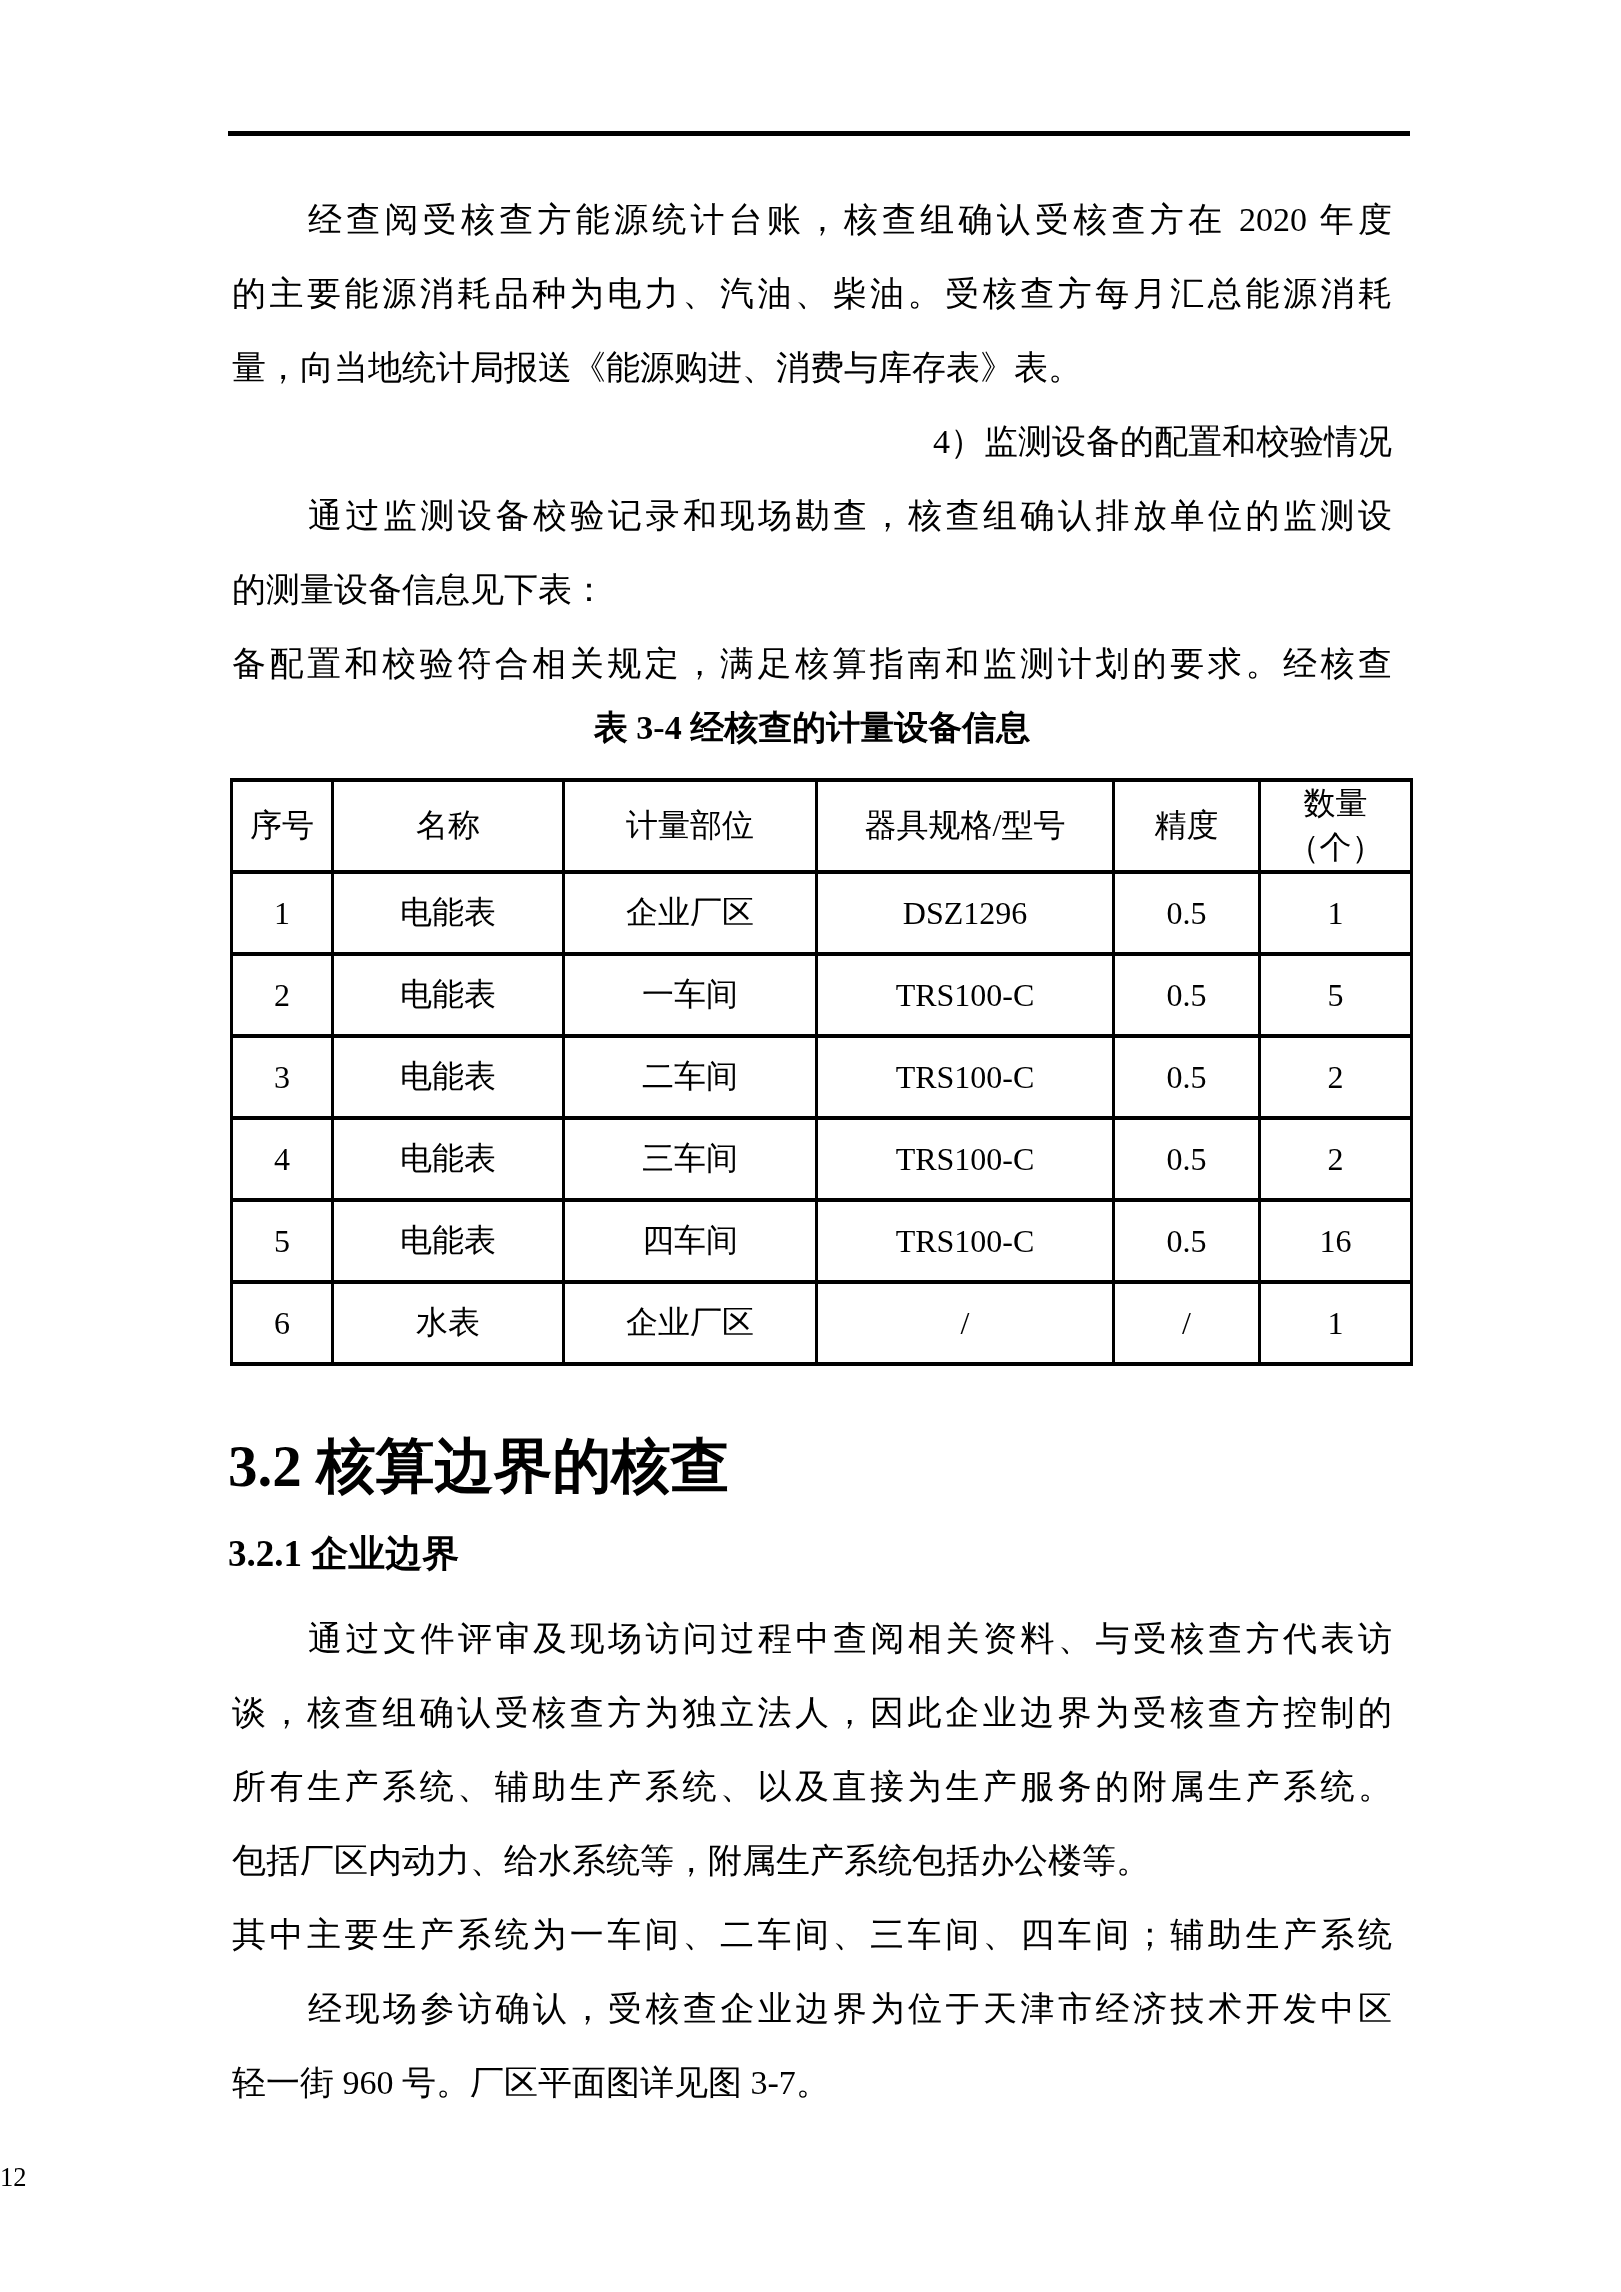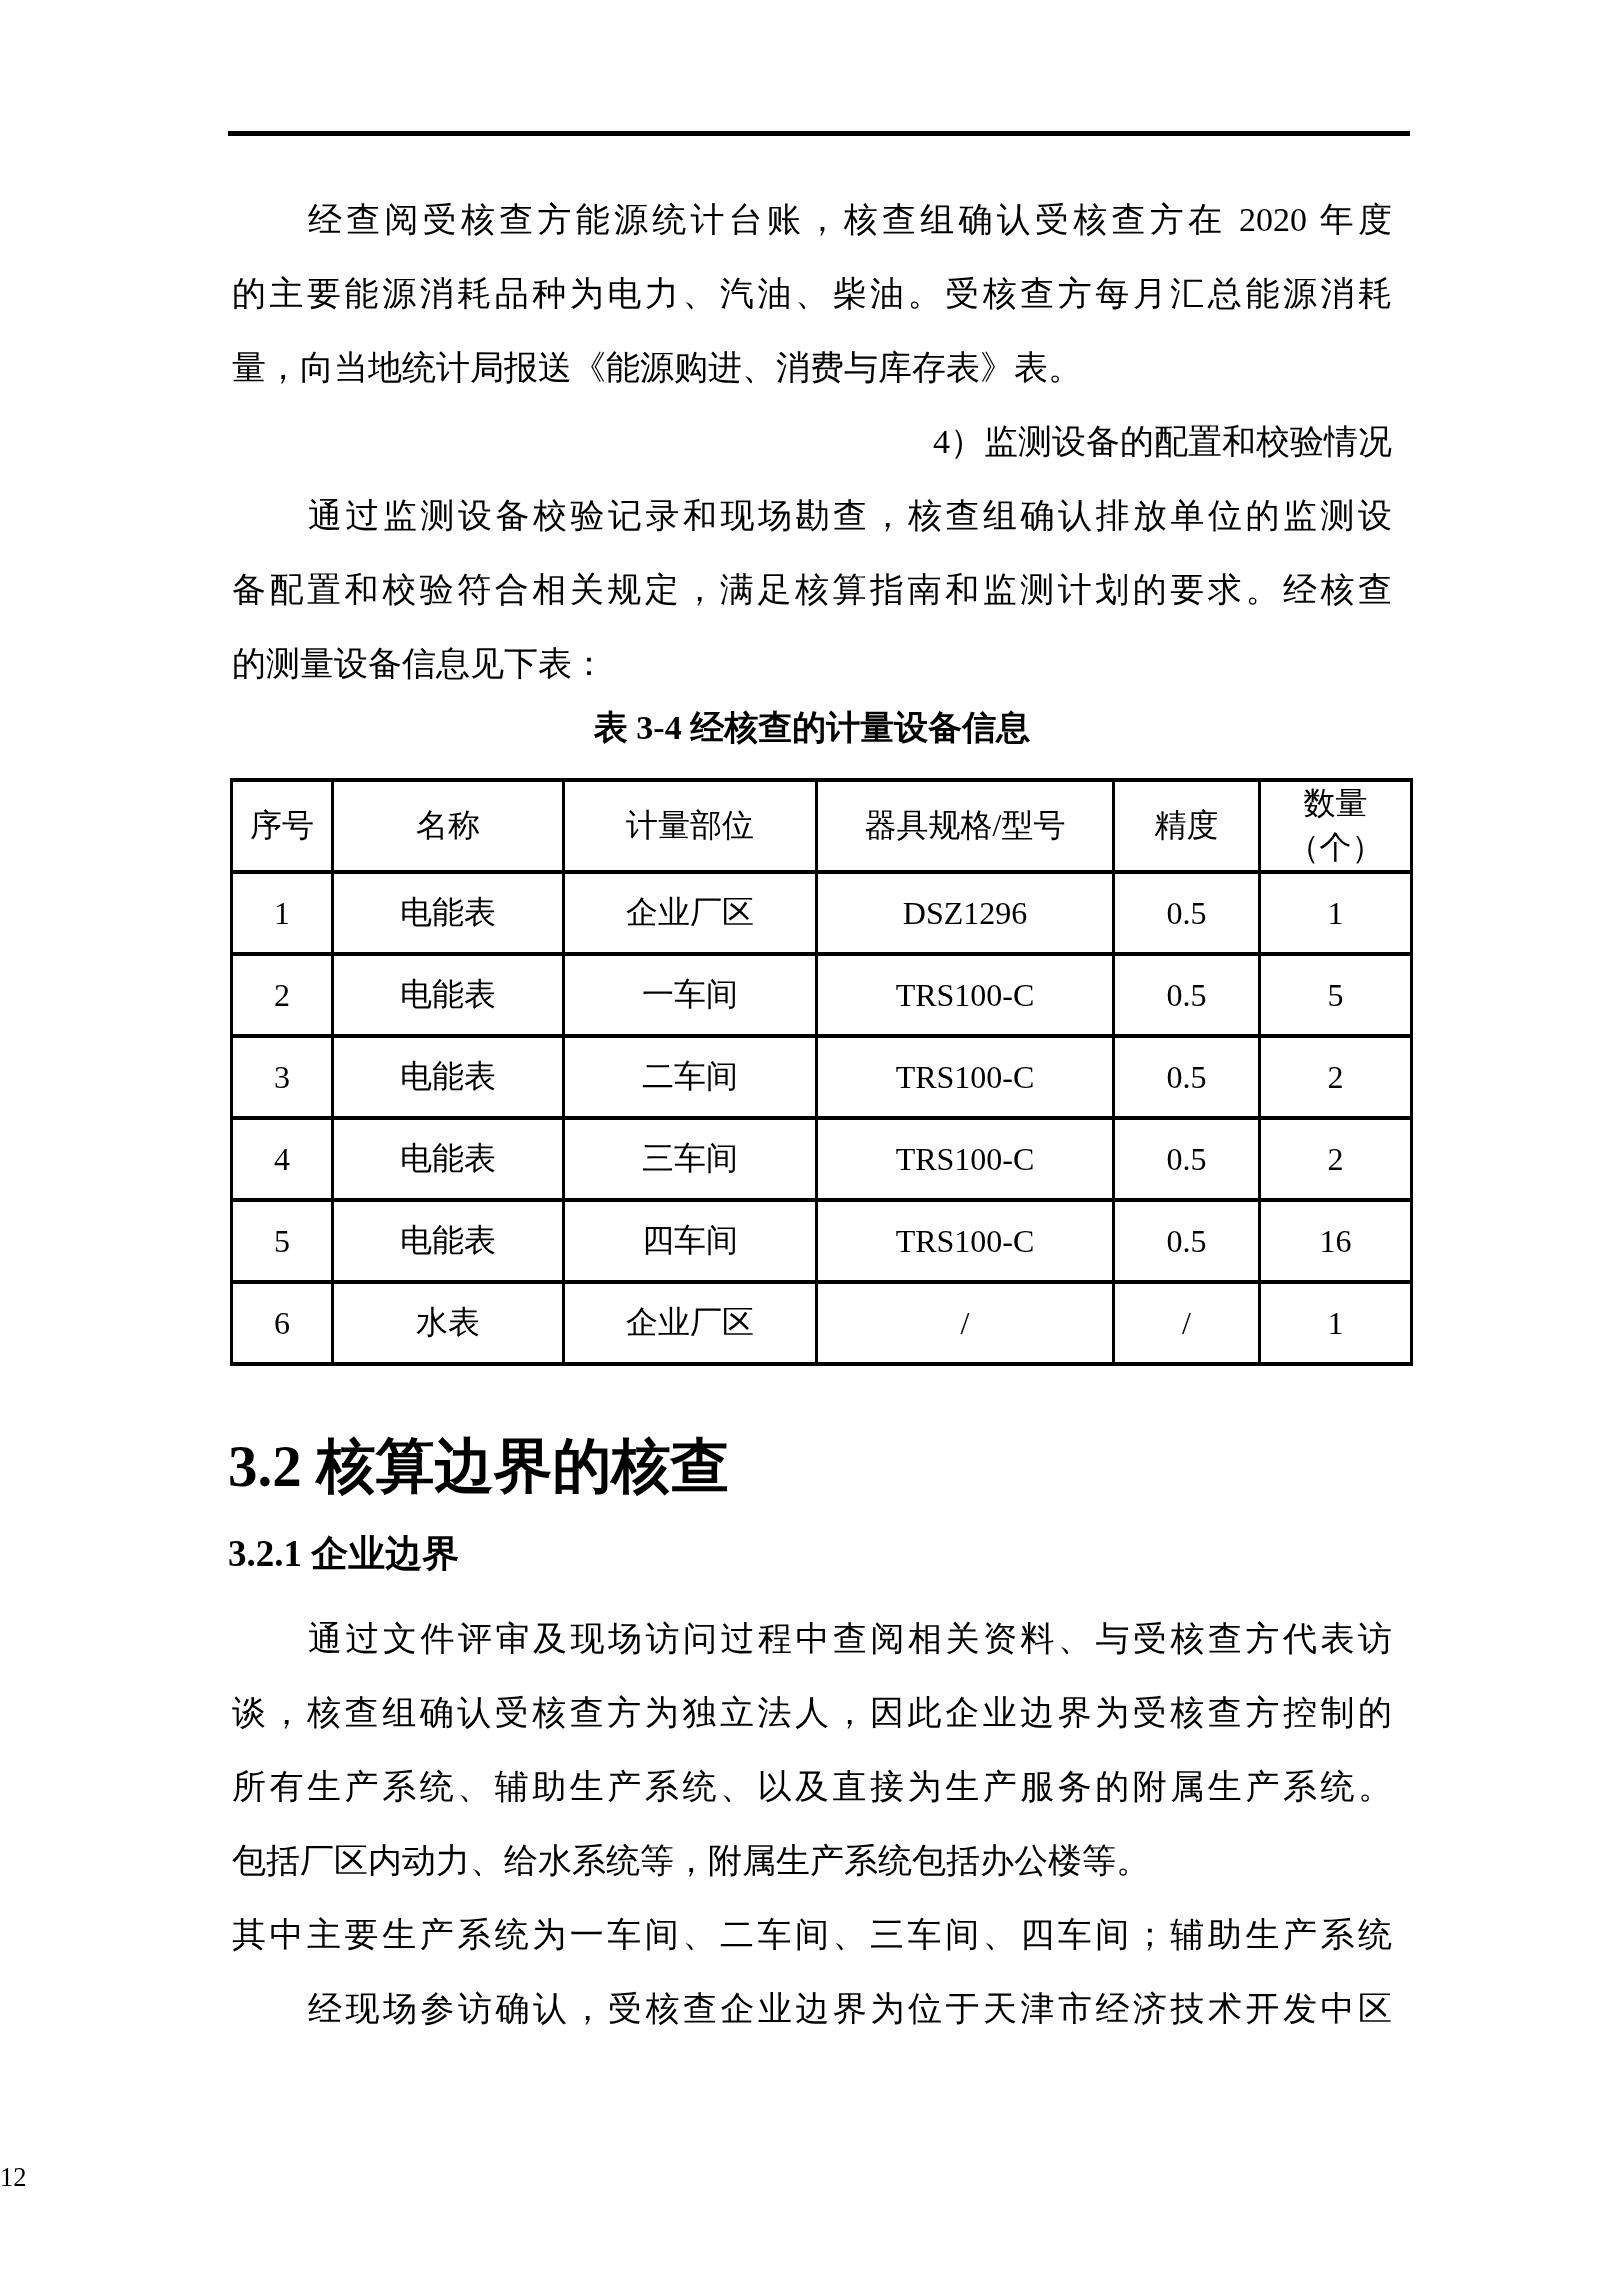--- a/index.html
+++ b/index.html
@@ -57,22 +57,22 @@
 <body>
 
 <div class="header-rule"></div>
 
 <div class="textblock tb-upper">
   <div class="tl j ind">经查阅受核查方能源统计台账，核查组确认受核查方在 2020 年度</div>
   <div class="tl j">的主要能源消耗品种为电力、汽油、柴油。受核查方每月汇总能源消耗</div>
   <div class="tl">量，向当地统计局报送《能源购进、消费与库存表》表。</div>
   <div class="tl ind">4）监测设备的配置和校验情况</div>
   <div class="tl j ind">通过监测设备校验记录和现场勘查，核查组确认排放单位的监测设</div>
+  <div class="tl">的测量设备信息见下表：</div>
   <div class="tl j">备配置和校验符合相关规定，满足核算指南和监测计划的要求。经核查</div>
-  <div class="tl">的测量设备信息见下表：</div>
 </div>
 
 <div class="table-caption">表 3-4 经核查的计量设备信息</div>
 
 <table class="devices">
   <colgroup>
     <col class="c1">
       <col class="c2">
       <col class="c3">
       <col class="c4">
@@ -144,16 +144,17 @@
 <div class="h-32">3.2 核算边界的核查</div>
 <div class="h-321">3.2.1 企业边界</div>
 
 <div class="textblock tb-lower">
   <div class="tl j ind">通过文件评审及现场访问过程中查阅相关资料、与受核查方代表访</div>
   <div class="tl j">谈，核查组确认受核查方为独立法人，因此企业边界为受核查方控制的</div>
   <div class="tl j">所有生产系统、辅助生产系统、以及直接为生产服务的附属生产系统。</div>
   <div class="tl">包括厂区内动力、给水系统等，附属生产系统包括办公楼等。</div>
   <div class="tl j">其中主要生产系统为一车间、二车间、三车间、四车间；辅助生产系统</div>
   <div class="tl j ind">经现场参访确认，受核查企业边界为位于天津市经济技术开发中区</div>
+  <div class="tl">轻一街 960 号。厂区平面图详见图 3-7。</div>
 </div>
 
 <div class="page-number">12</div>
 
 
 </body></html>

